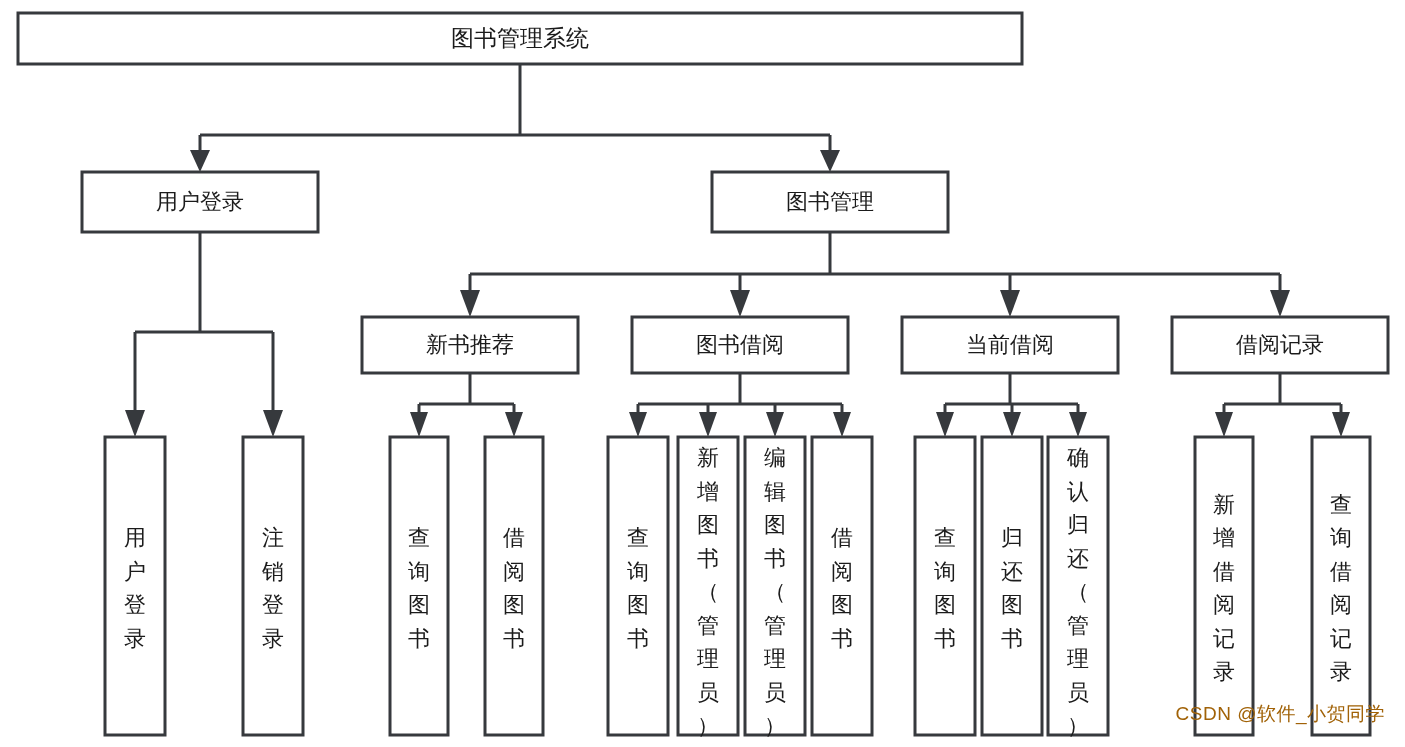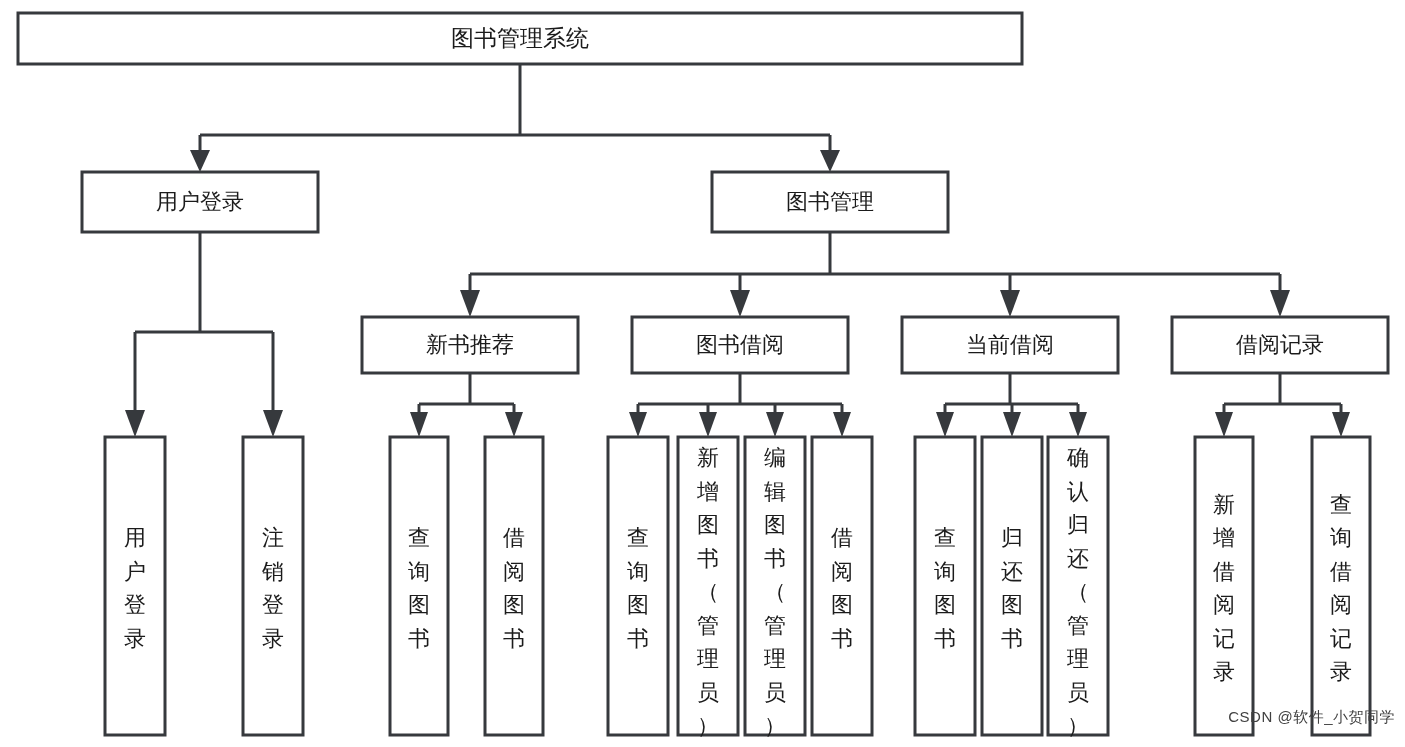--- a/index.html
+++ b/index.html
@@ -54,25 +54,25 @@
     font-size: 23px;
   }
   .leaf-label {
     fill: #1b1b1b;
     font-family: "Liberation Sans", "DejaVu Sans", sans-serif;
     font-size: 22px;
     text-anchor: middle;
   }
   .watermark {
     position: absolute;
-    right: 10px;
+    right: 20px;
     bottom: 4px;
     font-family: "Liberation Sans", "DejaVu Sans", sans-serif;
-    font-size: 15px;
-    color: #404040;
+    font-size: 19px;
+    color: #a16207;
     letter-spacing: 0.5px;
     white-space: nowrap;
     user-select: none;
   }
 </style>
 </head>
 <body>
 
 <div id="diagram-root">
 

